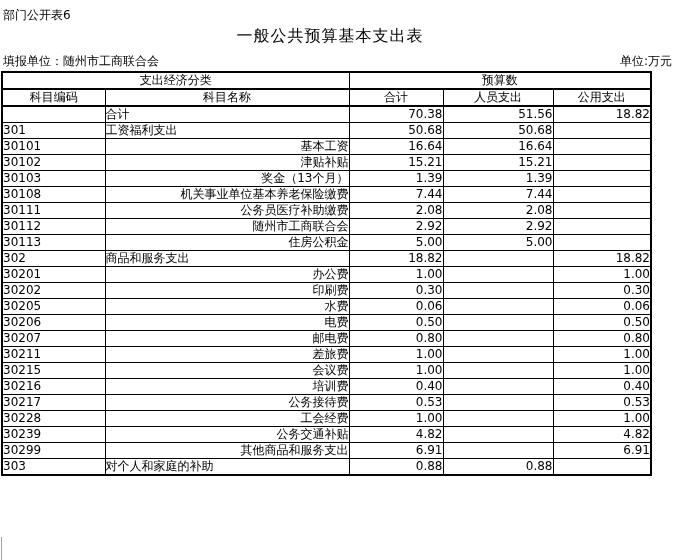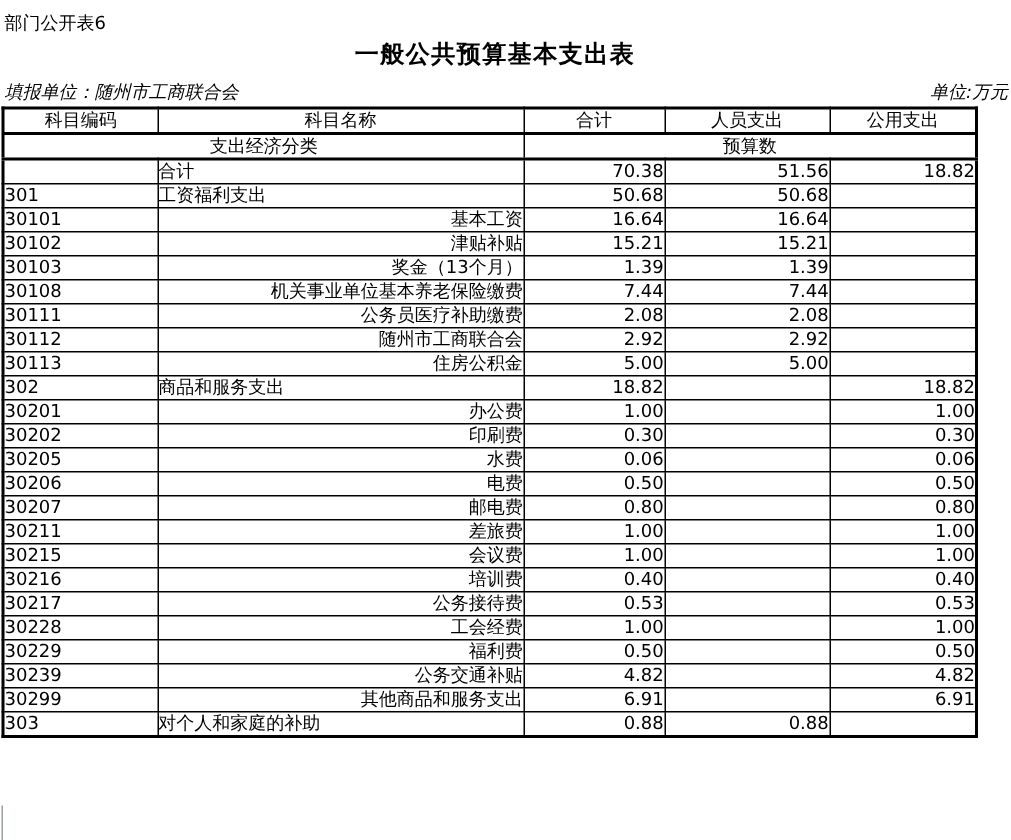--- a/index.html
+++ b/index.html
@@ -24,34 +24,33 @@
     white-space: nowrap;
   }
   .title {
     position: absolute;
     top: 26px;
     left: 0;
     width: 660px;
     margin: 0;
     text-align: center;
     font-size: 16px;
-    font-weight: bold;
+    font-weight: normal;
     letter-spacing: 1px;
     white-space: nowrap;
   }
   .meta {
     position: absolute;
     top: 53px;
     left: 3px;
     width: 669px;
     display: flex;
     justify-content: space-between;
     font-size: 12px;
     white-space: nowrap;
-    font-style: italic;
   }
   table.budget {
     position: absolute;
     top: 71px;
     left: 1px;
     width: 649px;
     border-collapse: collapse;
     table-layout: fixed;
     border: 2px solid #000;
     font-size: 12px;
@@ -101,30 +100,30 @@
   <table class="budget">
     <colgroup>
       <col style="width:103px">
       <col style="width:244px">
       <col style="width:94px">
       <col style="width:110px">
       <col style="width:98px">
     </colgroup>
     <thead>
       <tr>
+        <th colspan="2">支出经济分类</th>
+        <th colspan="3">预算数</th>
+      </tr>
+      <tr>
         <th>科目编码</th>
         <th>科目名称</th>
         <th>合计</th>
         <th>人员支出</th>
         <th>公用支出</th>
       </tr>
-      <tr>
-        <th colspan="2">支出经济分类</th>
-        <th colspan="3">预算数</th>
-      </tr>
     </thead>
     <tbody id="rows">
         <tr>
           <td class="code"></td>
           <td class="name">合计</td>
           <td class="num">70.38</td>
           <td class="num">51.56</td>
           <td class="num">18.82</td>
         </tr>
         <tr>
@@ -254,27 +253,20 @@
           <td class="num">0.53</td>
         </tr>
         <tr>
           <td class="code">30228</td>
           <td class="name indent">工会经费</td>
           <td class="num">1.00</td>
           <td class="num"></td>
           <td class="num">1.00</td>
         </tr>
         <tr>
-          <td class="code">30229</td>
-          <td class="name indent">福利费</td>
-          <td class="num">0.50</td>
-          <td class="num"></td>
-          <td class="num">0.50</td>
-        </tr>
-        <tr>
           <td class="code">30239</td>
           <td class="name indent">公务交通补贴</td>
           <td class="num">4.82</td>
           <td class="num"></td>
           <td class="num">4.82</td>
         </tr>
         <tr>
           <td class="code">30299</td>
           <td class="name indent">其他商品和服务支出</td>
           <td class="num">6.91</td>

